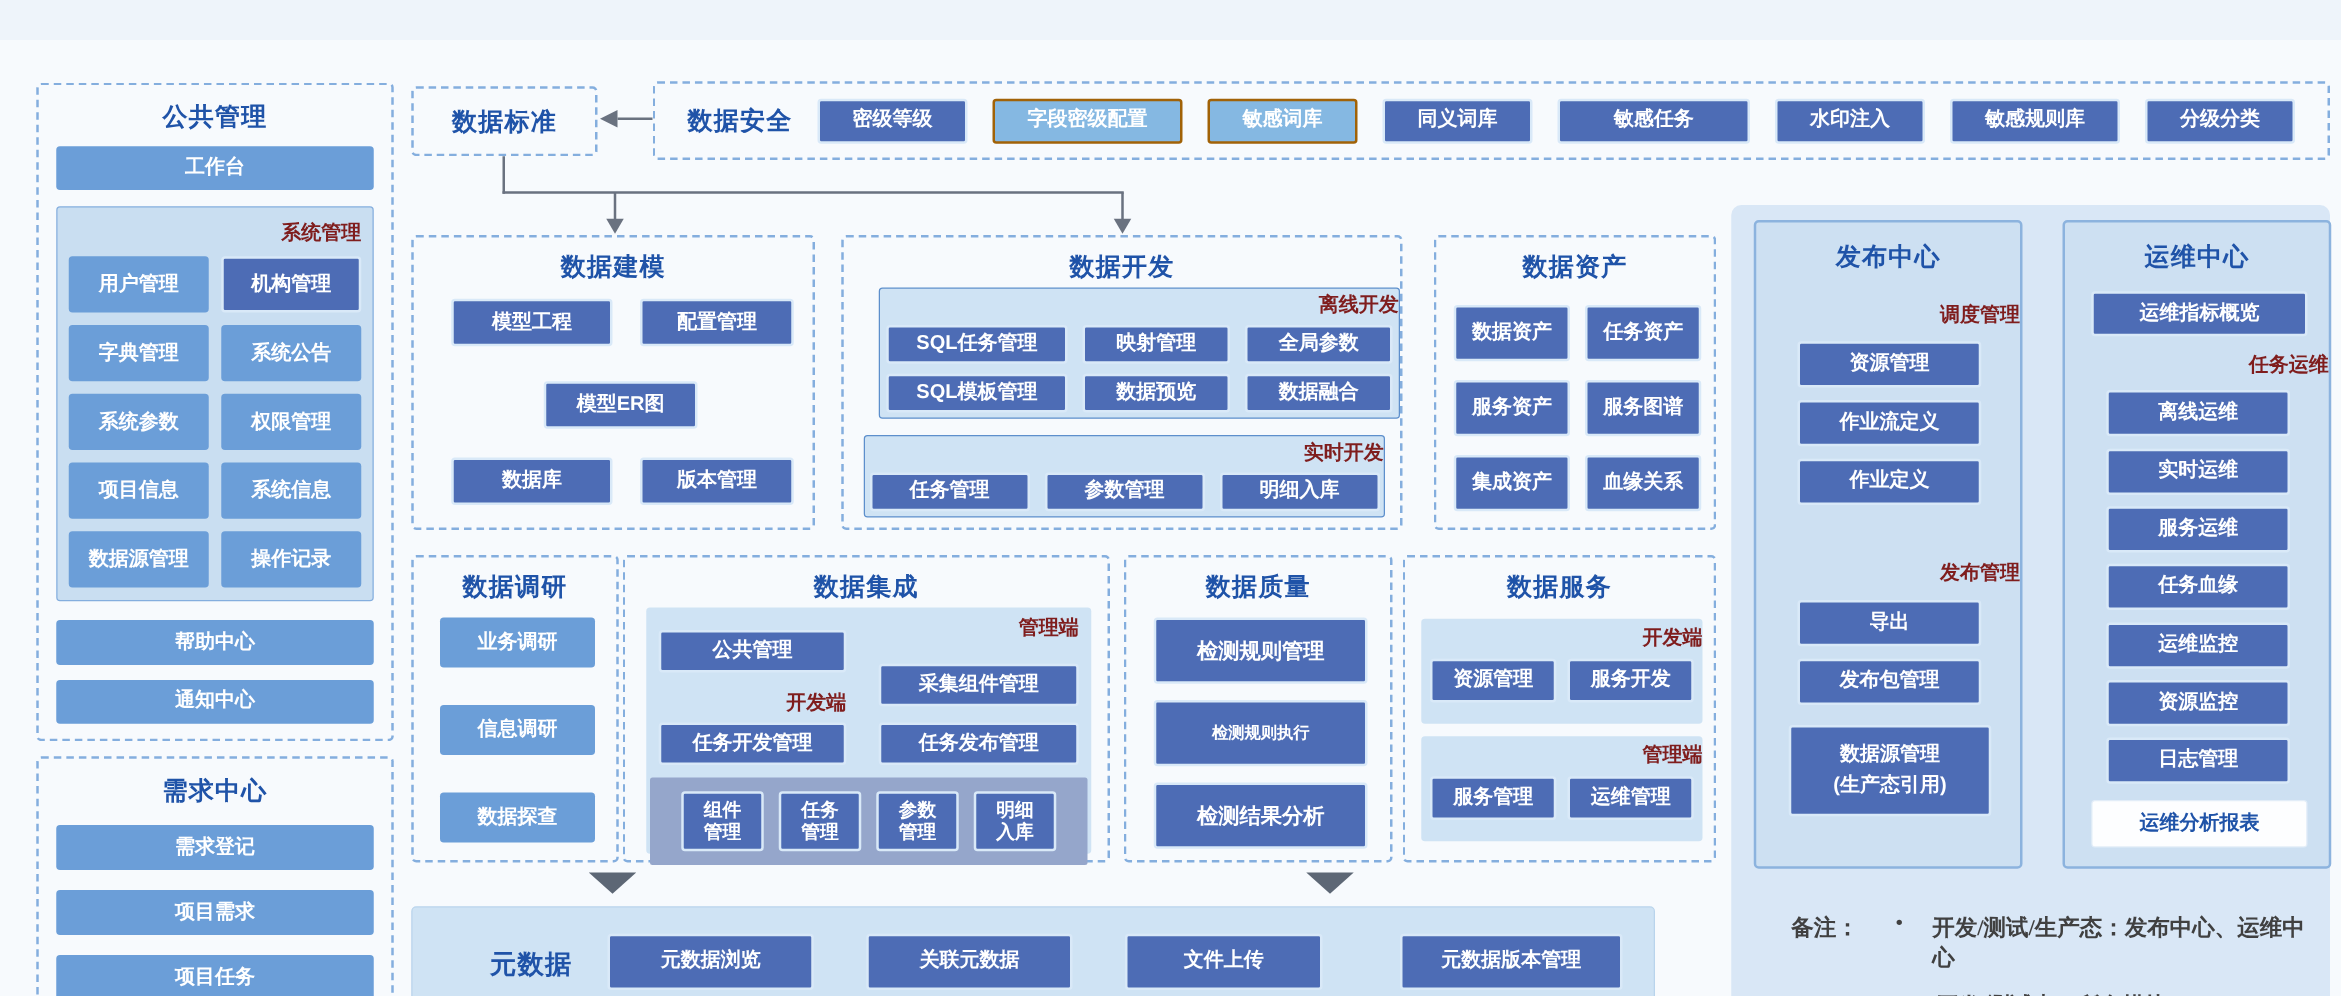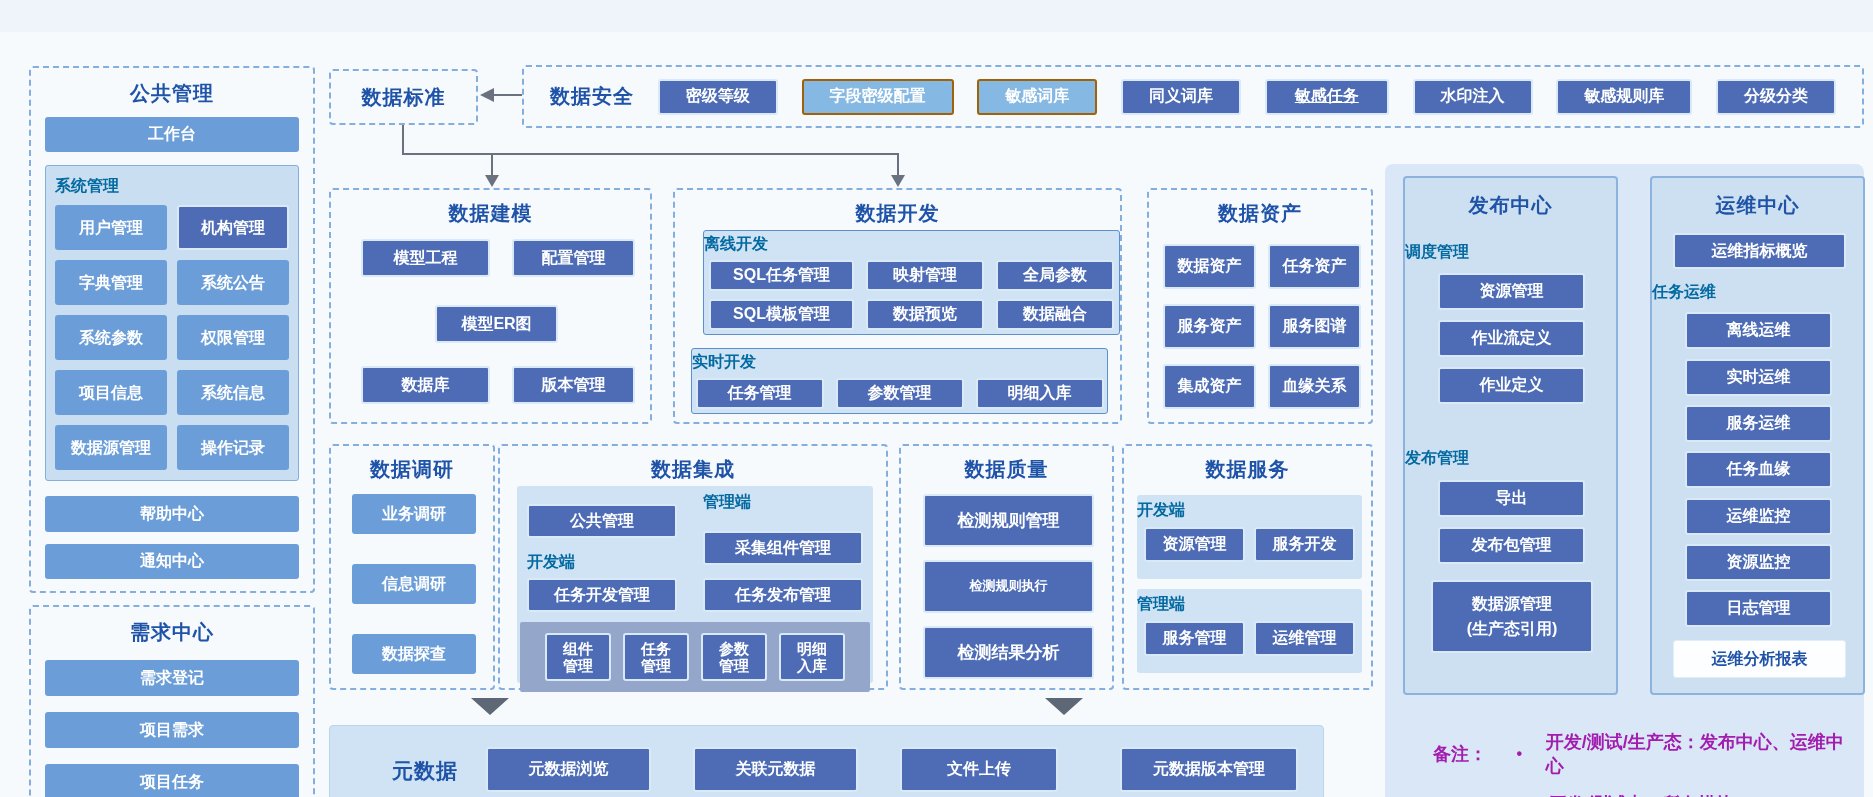--- a/index.html
+++ b/index.html
@@ -17,22 +17,22 @@
     border:2px dashed #84aede;
     border-radius:4px;
     background:transparent;
   }
   .boxtitle {
     color:#1f53a8; font-size:20px; font-weight:700;
     text-align:center; letter-spacing:1px;
   }
   .abs-title { position:absolute; top:10px; left:0; right:0; }
   .grouplabel {
-    display:block; text-align:left;
-    color:#0369a1; font-size:16px; font-weight:700;
+    display:block; text-align:right;
+    color:#7f1d1d; font-size:16px; font-weight:700;
   }
   .btn {
     display:flex; align-items:center; justify-content:center;
     color:#ffffff; font-size:16px; font-weight:700;
     border-radius:3px; text-align:center; line-height:1.15;
     cursor:default; white-space:nowrap;
   }
   .dark  { background:#4d6cb5; border:2px solid #d9e9f8; }
   .med   { background:#6b9ed8; }
   .light { background:#85b8e2; border:2px solid #a16207; }
@@ -62,21 +62,21 @@
   .tri-down {
     position:absolute; width:0; height:0;
     border-left:19px solid transparent; border-right:19px solid transparent;
     border-top:17px solid #5d6775;
   }
   .rightbg { position:absolute; background:#d9e7f6; border-radius:8px; }
   .rbox {
     position:absolute; background:#cde0f2;
     border:2px solid #8cb3de; border-radius:4px;
   }
-  .note-row { display:flex; align-items:center; color:#a21caf; font-size:18px; font-weight:700; margin-bottom:14px; }
+  .note-row { display:flex; align-items:flex-start; color:#404040; font-size:18px; font-weight:700; margin-bottom:14px;font-family:Liberation Serif, serif; }
   .note-prefix { display:inline-block; width:86px; }
   .note-bullet { display:inline-block; width:30px; text-align:left; font-size:16px; }
   .two-line { flex-direction:column; gap:6px; }
 </style>
 </head>
 <body>
 
 <div class="stage">
 
   <div class="dbox" style="left:29px;top:34px;width:286px;height:527px;">
@@ -115,21 +115,21 @@
   <div class="dbox" style="left:329px;top:37px;width:149px;height:56px;display:flex;align-items:center;justify-content:center;">
     <div class="boxtitle">数据标准</div>
   </div>
 
   <div class="dbox" style="left:522px;top:33px;width:1342px;height:63px;display:flex;align-items:center;justify-content:space-between;padding:0 26px;">
     <div class="boxtitle">数据安全</div>
     <div class="btn dark" style="height:36px;padding:0 26px;">密级等级</div>
     <div class="btn light" style="height:36px;padding:0 26px;">字段密级配置</div>
     <div class="btn light" style="height:36px;padding:0 26px;">敏感词库</div>
     <div class="btn dark" style="height:36px;padding:0 26px;">同义词库</div>
-    <div class="btn dark" style="height:36px;padding:0 28px;text-decoration:underline;">敏感任务</div>
+    <div class="btn dark" style="height:36px;padding:0 43px;">敏感任务</div>
     <div class="btn dark" style="height:36px;padding:0 26px;">水印注入</div>
     <div class="btn dark" style="height:36px;padding:0 26px;">敏感规则库</div>
     <div class="btn dark" style="height:36px;padding:0 26px;">分级分类</div>
   </div>
 
   <div class="arr-left" style="left:480px;top:56px;"></div>
   <div class="aline" style="left:494px;top:62px;width:28px;height:2px;"></div>
   <div class="aline" style="left:402px;top:93px;width:2px;height:30px;"></div>
   <div class="aline" style="left:402px;top:121px;width:497px;height:2px;"></div>
   <div class="aline" style="left:491px;top:122px;width:2px;height:22px;"></div>

